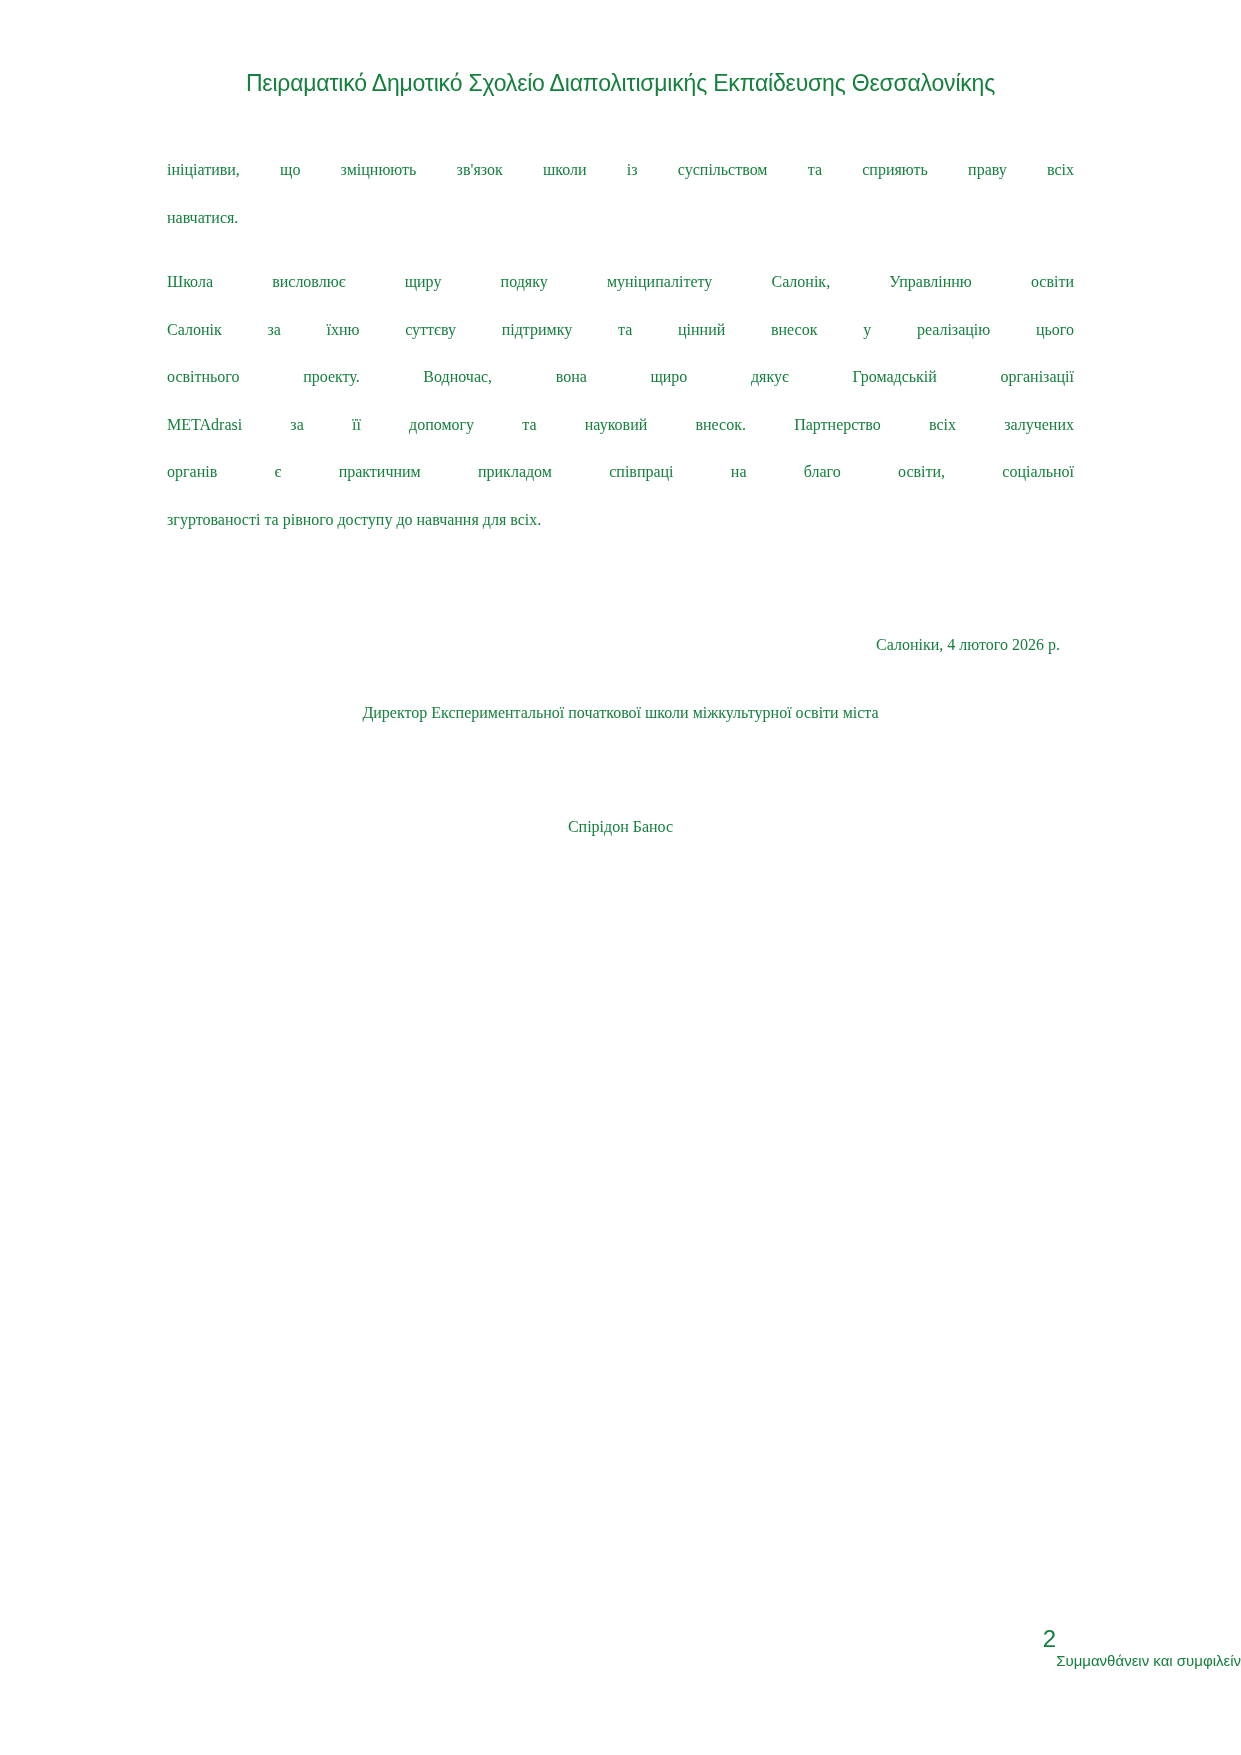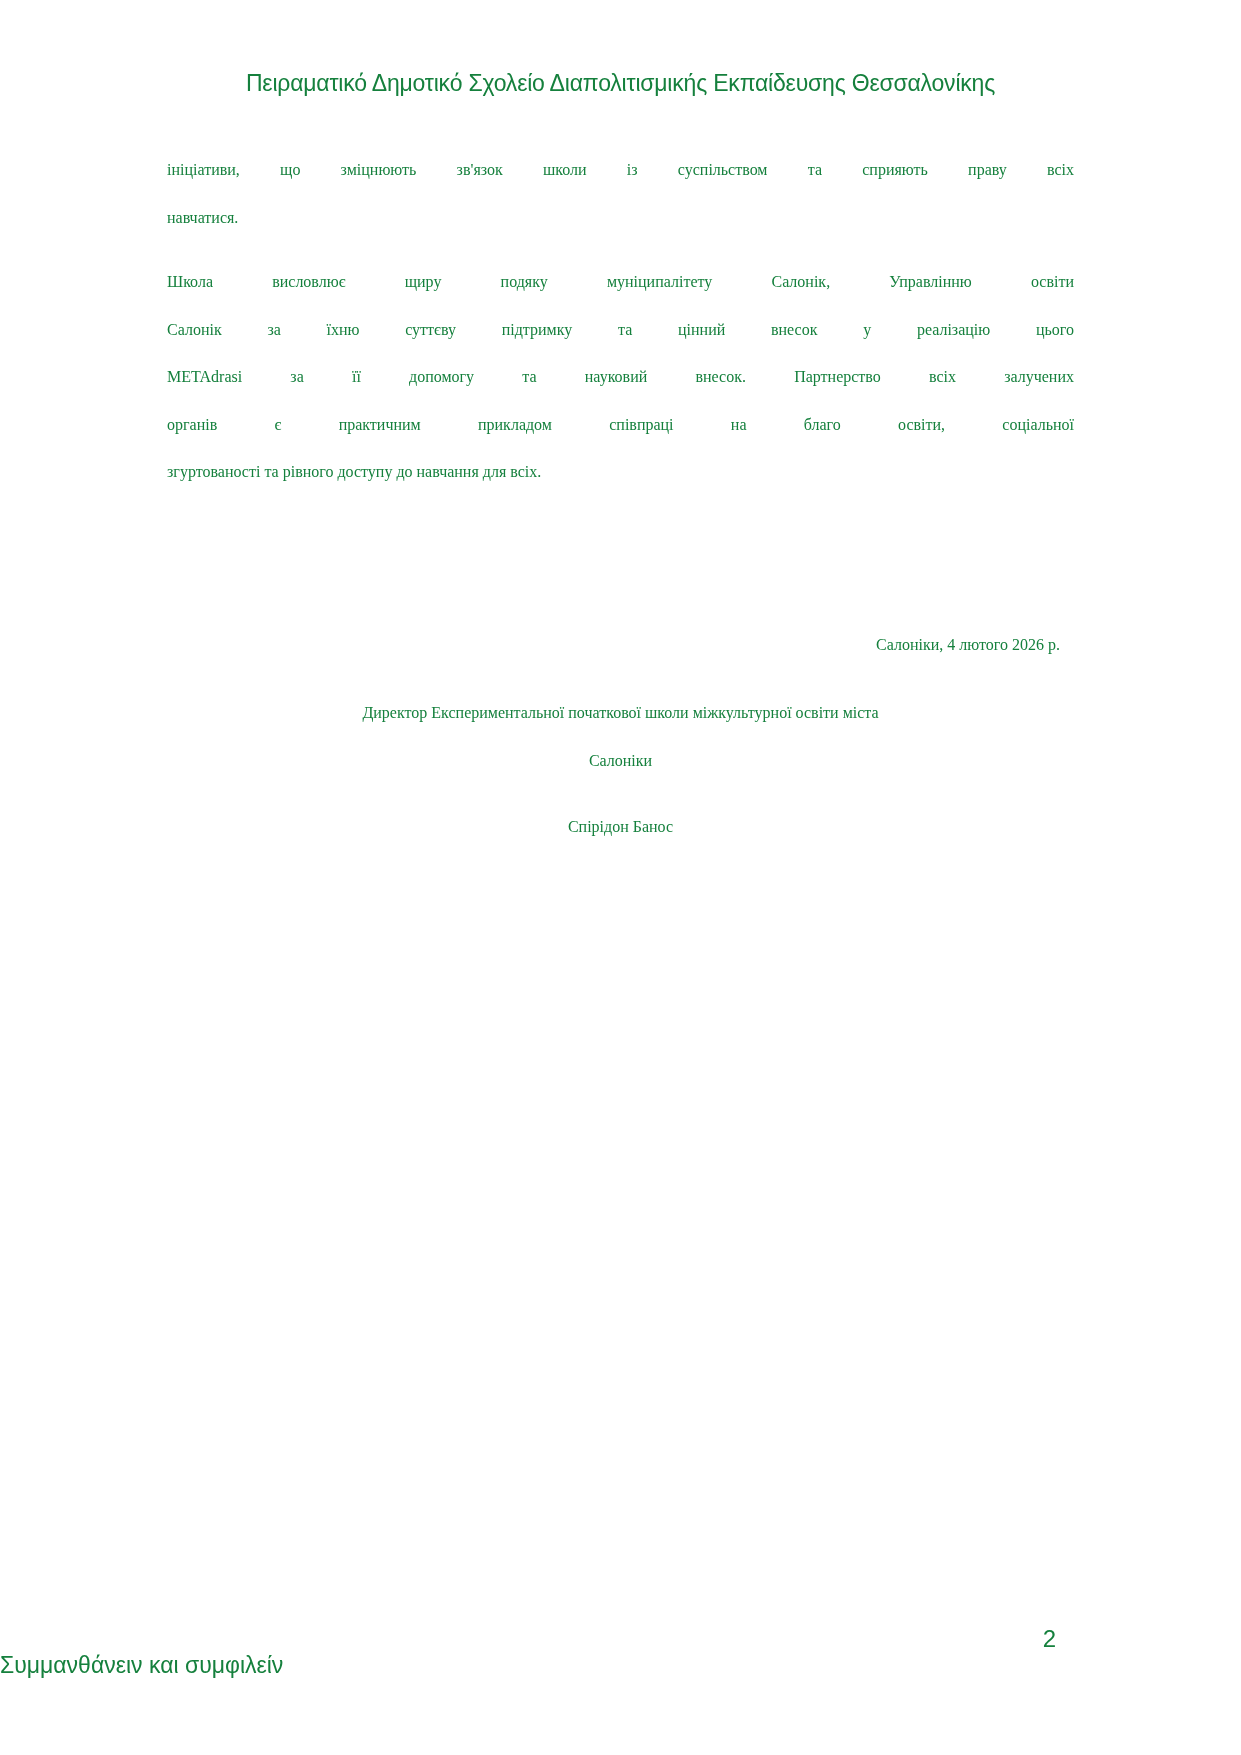--- a/index.html
+++ b/index.html
@@ -54,23 +54,23 @@
   }
   .sig-name {
     top: 803px;
     text-align: center;
   }
   .footer-motto {
     position: absolute;
     top: 1652px;
     left: 0;
     width: 100%;
-    text-align: left;
+    text-align: right;
     font-family: "Liberation Sans", sans-serif;
-    font-size: 23px;
+    font-size: 15px;
   }
   .page-number {
     position: absolute;
     top: 1625px;
     right: 185px;
     font-family: "Liberation Sans", sans-serif;
     font-size: 24px;
     line-height: 28px;
   }
 </style>
@@ -82,30 +82,30 @@
   <div class="doc-header">Πειραματικό Δημοτικό Σχολείο Διαπολιτισμικής Εκπαίδευσης Θεσσαλονίκης</div>
 
   <div class="block para1">
     <div class="jline">ініціативи, що зміцнюють зв'язок школи із суспільством та сприяють праву всіх</div>
     <div class="plainline">навчатися.</div>
   </div>
 
   <div class="block para2">
     <div class="jline">Школа висловлює щиру подяку муніципалітету Салонік, Управлінню освіти</div>
     <div class="jline">Салонік за їхню суттєву підтримку та цінний внесок у реалізацію цього</div>
+    <div class="jline">освітнього проекту. Водночас, вона щиро дякує Громадській організації</div>
     <div class="jline">METAdrasi за її допомогу та науковий внесок. Партнерство всіх залучених</div>
     <div class="jline">органів є практичним прикладом співпраці на благо освіти, соціальної</div>
     <div class="plainline">згуртованості та рівного доступу до навчання для всіх.</div>
   </div>
 
   <div class="block date-line">Салоніки, 4 лютого 2026 р.</div>
 
   <div class="block sig-title">
     <div>Директор Експериментальної початкової школи міжкультурної освіти міста</div>
-    <div>Салоніки</div>
   </div>
 
   <div class="block sig-name">Спірідон Банос</div>
 
   <div class="footer-motto">Συμμανθάνειν και συμφιλείν</div>
 
   <div class="page-number">2</div>
 
 </div>
 

